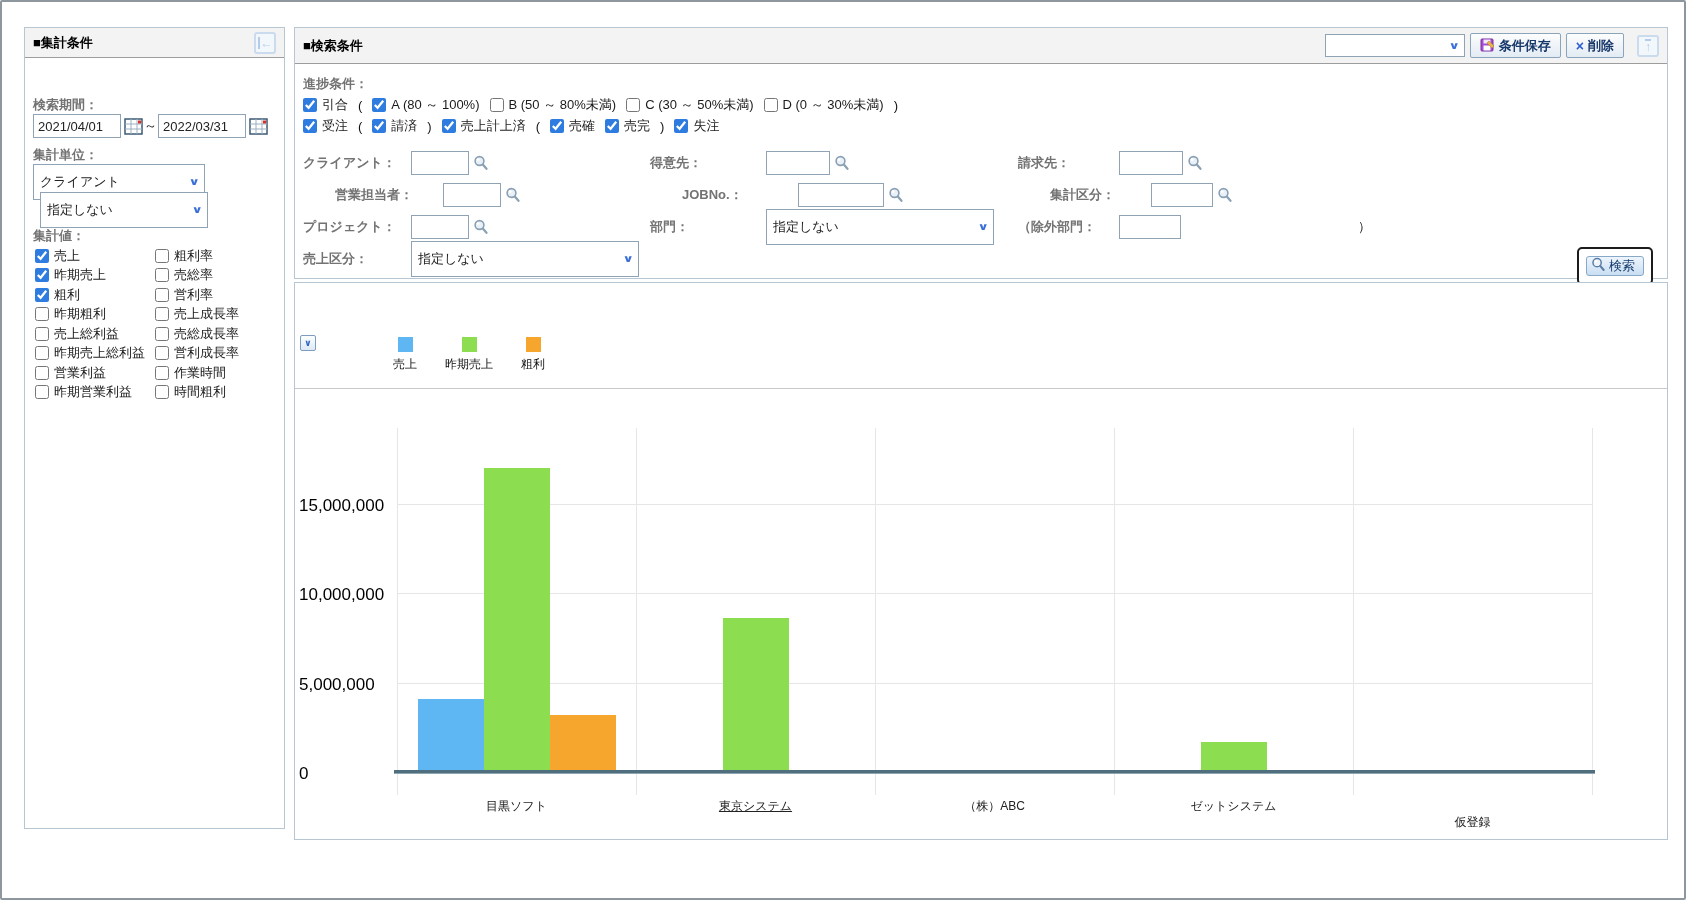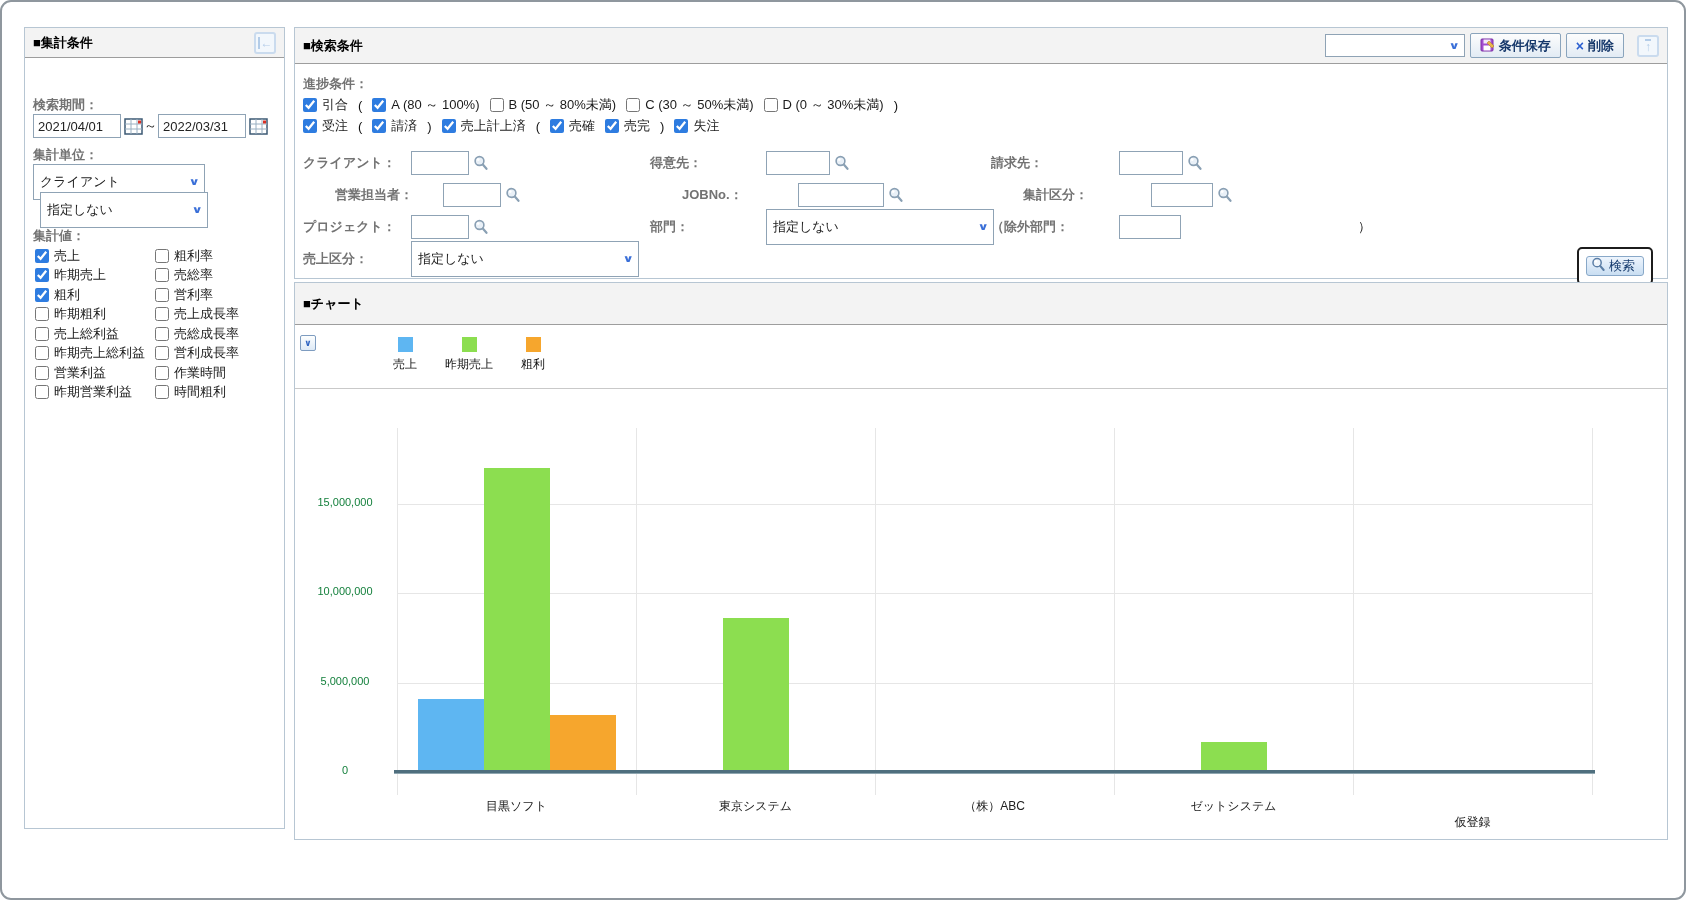--- a/index.html
+++ b/index.html
@@ -1,19 +1,19 @@
 <!DOCTYPE html>
 <html><head>
 <meta charset="utf-8">
 <style>
   * { box-sizing: border-box; margin: 0; padding: 0; }
   html,body { background:#fff; }
   body { font-family:"Liberation Sans","DejaVu Sans",sans-serif; font-size:13px; color:#1a1a1a; }
   .page { position:relative; width:1686px; height:900px; background:#fff;
-          border:2px solid #8f979e; border-radius:11px; overflow:hidden; }
+          border:2px solid #8f979e; border-radius:2px; overflow:hidden; }
 
   
   .panel { position:absolute; border:1px solid #b7c6d3; background:#fff; }
   .panel-header { position:absolute; left:0; right:0; top:0; background:#f3f3f3;
                   border-bottom:1px solid #9d9d9d; display:flex; align-items:center; padding:0 8px; }
   .panel-title { font-weight:bold; color:#000; }
   .left-panel  { left:22px;  top:25px; width:261px;  height:802px; }
   .search-panel{ left:292px; top:25px; width:1374px; height:252px; }
   .chart-panel { left:292px; top:280px; width:1374px; height:558px; }
   .left-panel  .panel-header { height:30px; }
@@ -64,21 +64,21 @@
   .sp-collapse { margin-left:8px; }
   .sp-progress-label { position:absolute; left:8px; top:47px; }
   .prog-row { position:absolute; left:8px; display:flex; align-items:center; gap:10px; }
   .prog-row1 { top:68px; }
   .prog-row2 { top:89px; }
   .paren { color:#111; }
   .frow { position:absolute; left:8px; right:8px; height:24px; }
   .fr1 { top:123px; } .fr2 { top:155px;margin-left:32px; } .fr3 { top:187px; } .fr4 { top:219px; }
   .fcell { position:absolute; top:0; display:flex; align-items:center; height:24px; }
   .c1l { left:0; } .c1f { left:108px; } .c2l { left:347px; } .c2f { left:463px; }
-  .c3l { left:688px; } .c3f { left:816px; } .sfx { left:1055px; }
+  .c3l { left:715px; } .c3f { left:816px; } .sfx { left:1055px; }
   .w58 { width:58px; } .w64 { width:64px; } .w86 { width:86px; } .w62 { width:62px; }
   .sel228 { width:228px; }
   .search-btn-outer { position:absolute; right:14px; top:219px; border:2px solid #1c1c1c; border-radius:5px;
                       background:#fff; padding:7px; cursor:pointer; }
   .search-btn { border:1px solid #88a8c8; border-radius:3px; height:20px;
                 background:linear-gradient(#eef5fd,#c9def2); color:#13396c;
                 display:flex; align-items:center; padding:0 8px 0 4px; gap:3px; font-size:13px; }
 
   
   .chart-toggle { position:absolute; left:5px; top:52px; width:16px; height:16px;
@@ -86,21 +86,21 @@
                   color:#2f64c2; font-size:9px; font-weight:bold; display:flex; align-items:center;
                   justify-content:center; cursor:pointer; }
   .legend { position:absolute; left:78px; top:54px; display:flex; }
   .legend-item { width:64px; display:flex; flex-direction:column; align-items:center; gap:4px; }
   .legend-swatch { width:15px; height:15px; }
   .legend-label { font-size:12px; color:#111; }
   .legend-sep { position:absolute; left:0; right:0; top:105px; border-top:1px solid #c9c9c9; }
   .chart-box { position:absolute; inset:0; }
   .vgrid { position:absolute; width:1px; background:#e6e6e6; }
   .hgrid { position:absolute; height:1px; background:#e6e6e6; }
-  .ytick { position:absolute; width:92px; left:4px; text-align:center; font-size:11px; color:#15803d; }
+  .ytick { position:absolute; width:92px; left:4px; text-align:left; font-size:17px; color:#000000; }
   .bar { position:absolute; }
   .axis-line { position:absolute; height:3px; background:#4f6f7e; box-shadow:0 1px 0 #8fa6b0; }
   .xcat { position:absolute; text-align:center; font-size:12px; color:#222; }
 </style>
 </head>
 <body>
 
 <div class="page">
 
   <section class="panel left-panel">
@@ -417,23 +417,20 @@
               <circle cx="6.5" cy="6" r="4.4" fill="#eef4fa" stroke="#5b7ea6" stroke-width="1.6"></circle>
               <circle cx="5.2" cy="4.6" r="1.4" fill="#ffffff"></circle>
               <line x1="9.8" y1="9.5" x2="13.5" y2="13.8" stroke="#5b7ea6" stroke-width="2.2" stroke-linecap="round"></line>
             </svg></span>
         <span>検索</span>
       </span>
     </span>
   </section>
 
   <section class="panel chart-panel">
-    <div class="panel-header">
-      <span class="panel-title">■チャート</span>
-    </div>
     <span class="chart-toggle">
         <span>∨</span>
       </span>
     <div class="legend" id="legend">
         <div class="legend-item">
           <span class="legend-swatch" style="background: rgb(94, 182, 242);"></span>
           <span class="legend-label">売上</span>
         </div>
         <div class="legend-item">
           <span class="legend-swatch" style="background: rgb(140, 222, 80);"></span>
@@ -459,20 +456,20 @@
         <div class="ytick" style="top: 302.4px;">10,000,000</div>
         <div class="hgrid" style="top: 221.1px; left: 102px; width: 1195px;"></div>
         <div class="ytick" style="top: 213.1px;">15,000,000</div>
         <div class="bar" style="left: 122.5px; top: 415.774px; width: 66px; height: 73.226px; background: rgb(94, 182, 242);"></div>
         <div class="bar" style="left: 188.5px; top: 185.38px; width: 66px; height: 303.62px; background: rgb(140, 222, 80);"></div>
         <div class="bar" style="left: 427.5px; top: 335.404px; width: 66px; height: 153.596px; background: rgb(140, 222, 80);"></div>
         <div class="bar" style="left: 905.5px; top: 458.638px; width: 66px; height: 30.362px; background: rgb(140, 222, 80);"></div>
         <div class="bar" style="left: 254.5px; top: 431.848px; width: 66px; height: 57.152px; background: rgb(246, 166, 45);"></div>
         <div class="axis-line" style="left: 99px; width: 1201px; top: 487px;"></div>
         <div class="xcat" style="left: 102px; width: 239px; top: 515px;">目黒ソフト</div>
-        <div class="xcat" style="left: 341px; width: 239px; top: 515px;">東京システム</div>
+        <div class="xcat" style="left: 341px; width: 239px; top: 515px; text-decoration: underline;">東京システム</div>
         <div class="xcat" style="left: 580px; width: 239px; top: 515px;">（株）ABC</div>
         <div class="xcat" style="left: 819px; width: 239px; top: 515px;">ゼットシステム</div>
         <div class="xcat" style="left: 1058px; width: 239px; top: 515px; margin-top: 16px;">仮登録</div>
       </div>
   </section>
 
 </div>
 
 </body></html>

